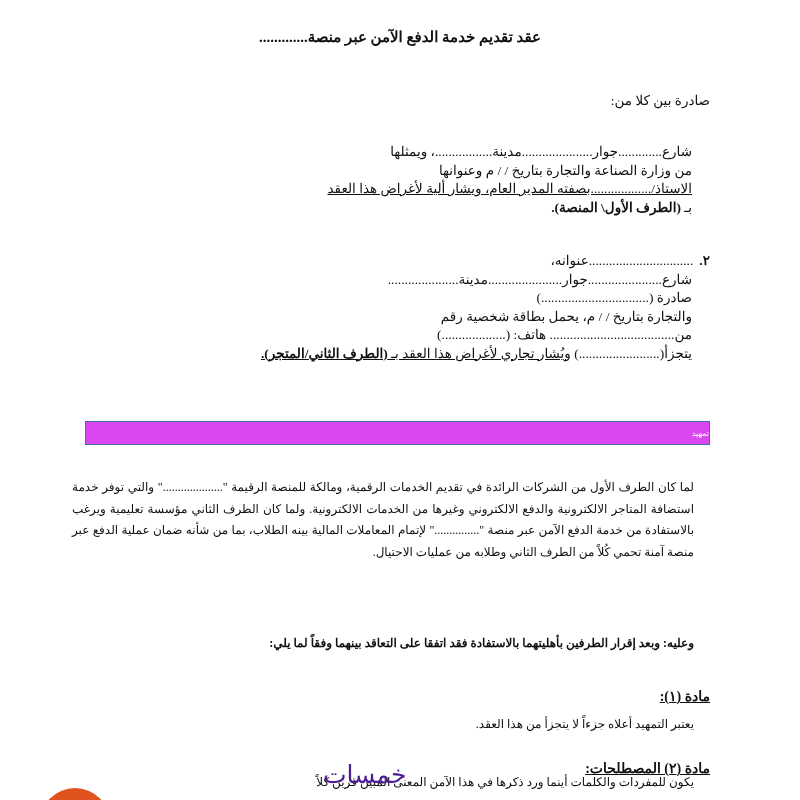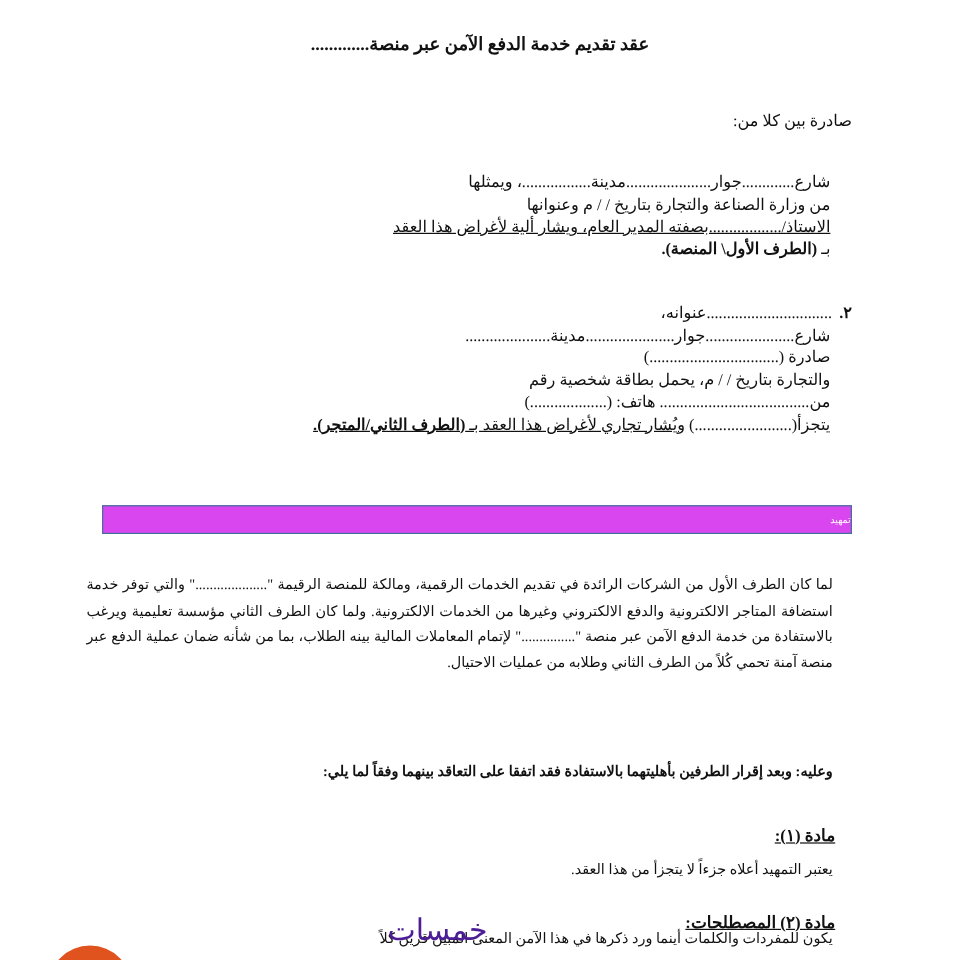--- a/index.html
+++ b/index.html
@@ -63,21 +63,21 @@
       position: absolute;
       left: 72px;
       width: 622px;
       direction: rtl;
       text-align: justify;
       font-size: 12px;
       line-height: 21.5px;
     }
     .heading {
       position: absolute;
-      right: 104px;
+      right: 90px;
       direction: rtl;
       font-weight: bold;
       font-size: 14px;
       text-decoration: underline;
     }
     .watermark {
       position: absolute;
       left: 323px;
       top: 760px;
       font-size: 25px;

